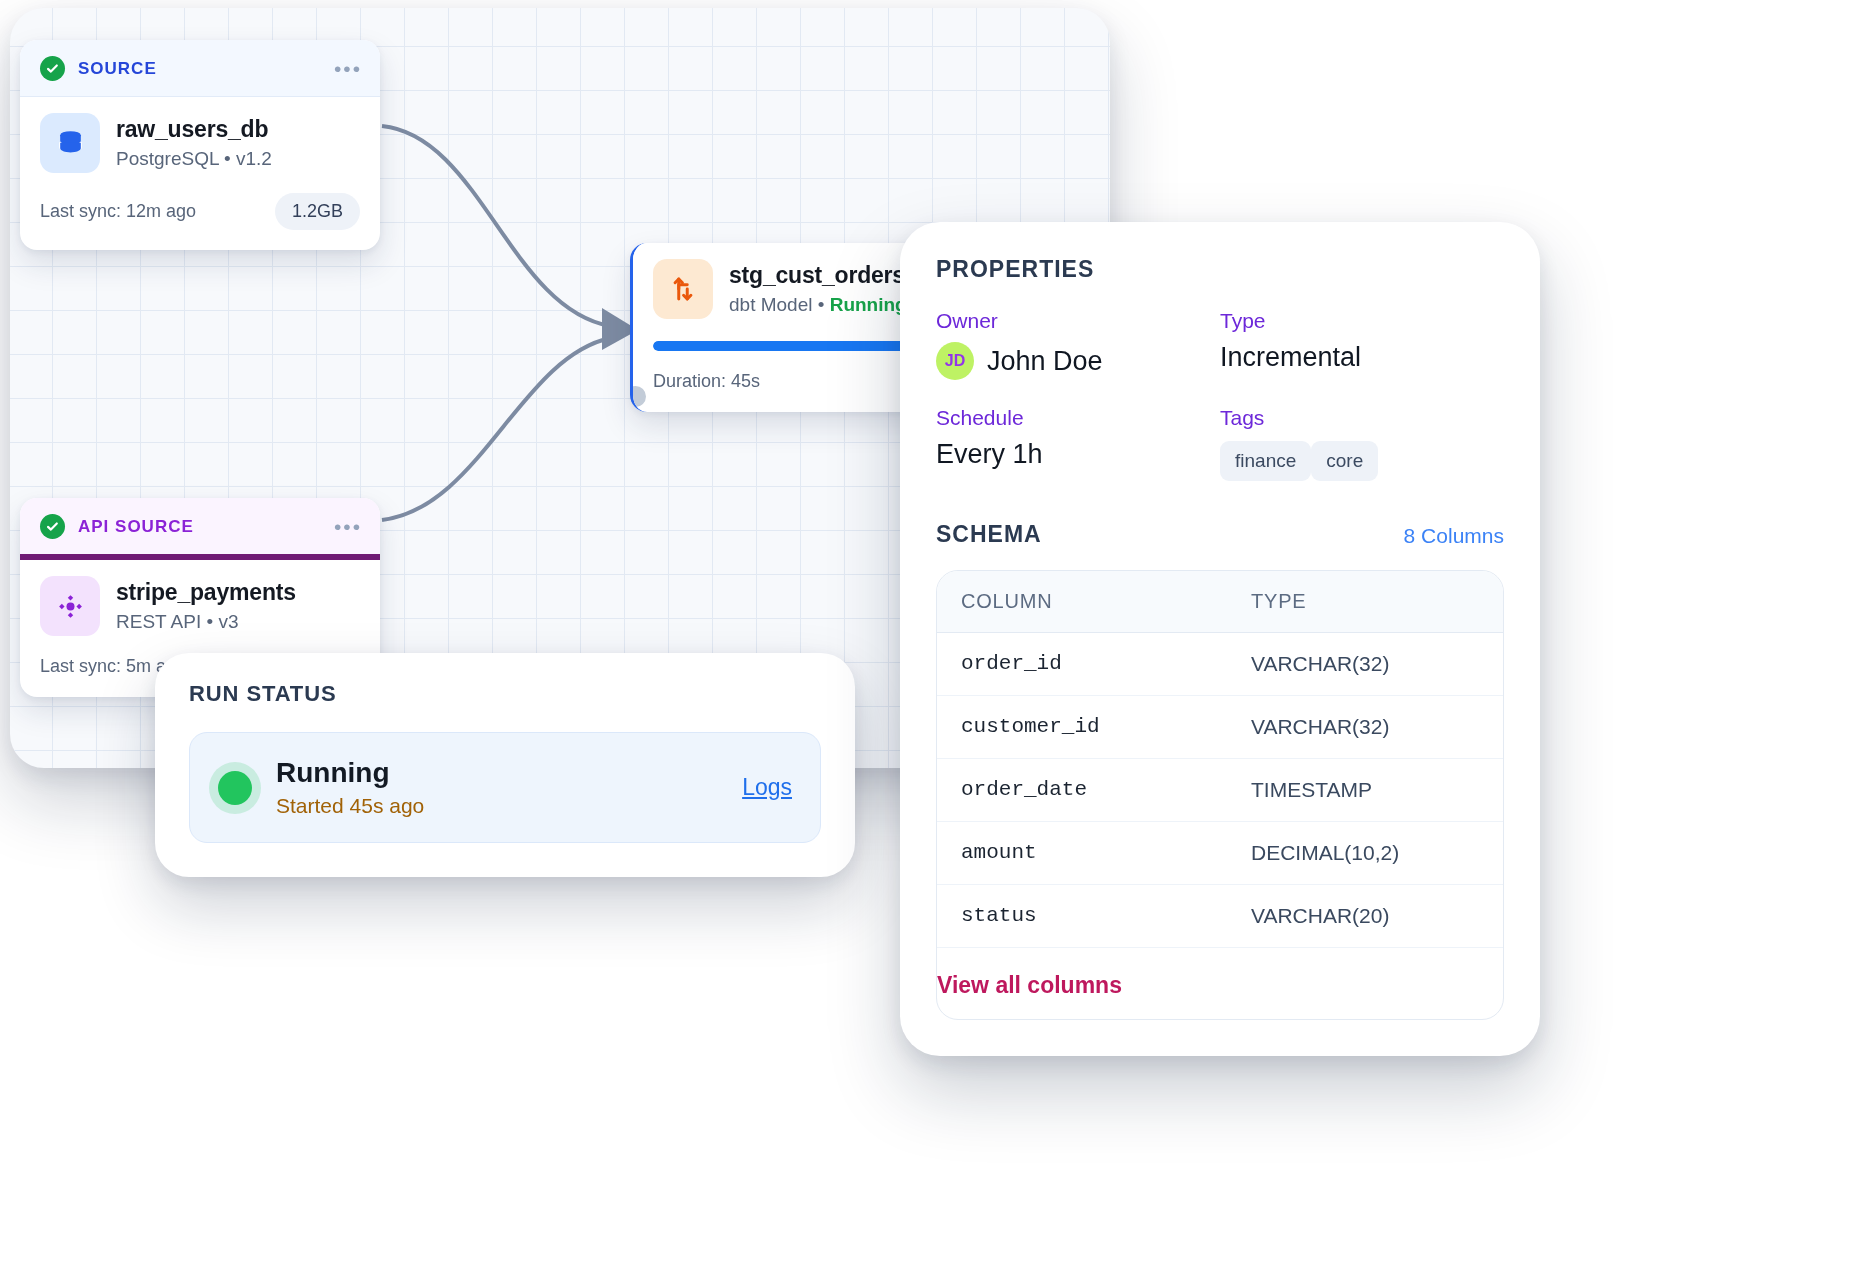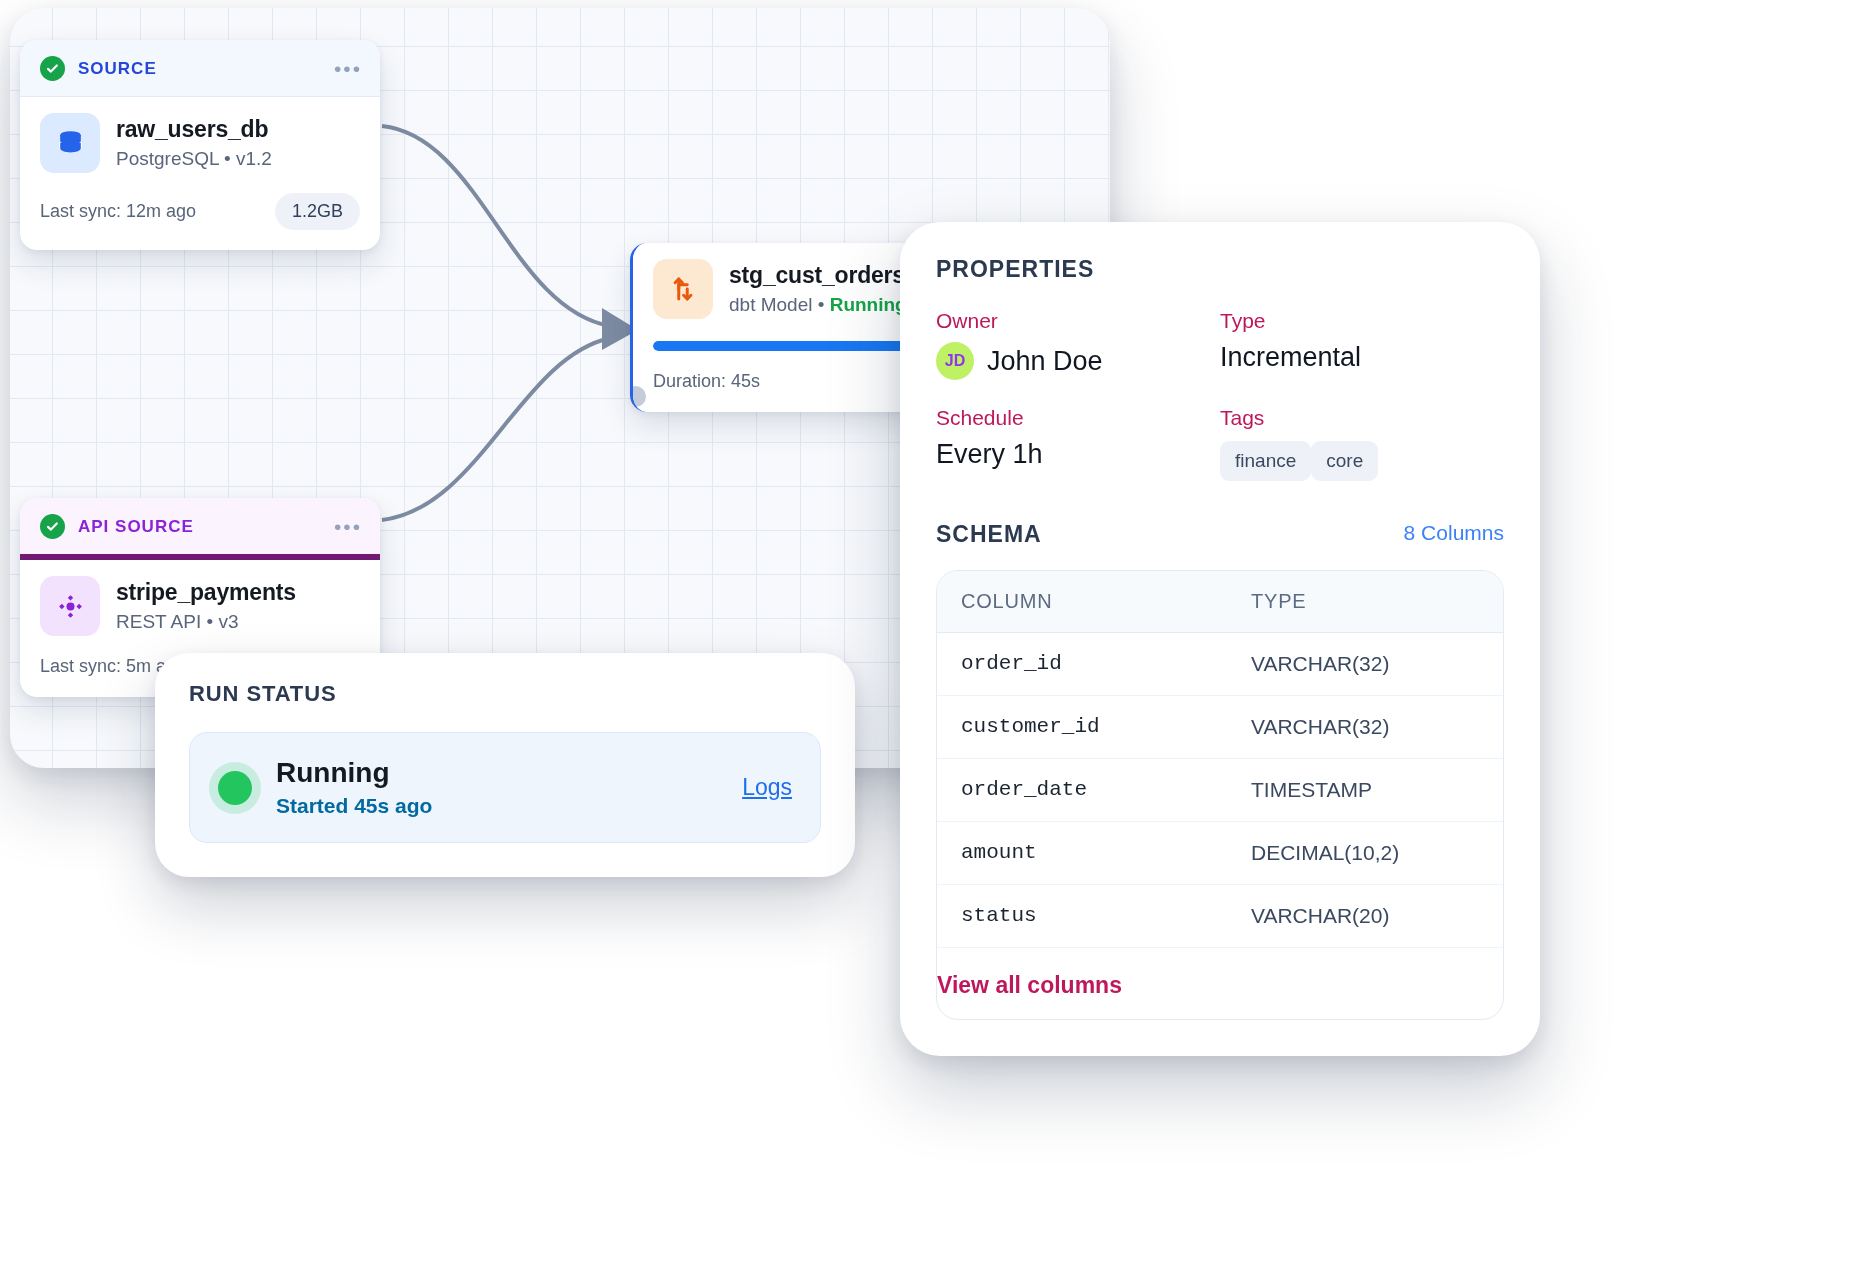--- a/index.html
+++ b/index.html
@@ -71,36 +71,36 @@
   
   #panel-run{position:absolute;left:155px;top:653px;width:700px;
     background:#fff;border-radius:34px;padding:28px 34px 34px 34px;box-sizing:border-box;
     box-shadow:0 30px 62px rgba(15,30,60,.20), 0 6px 18px rgba(15,30,60,.10);}
   #panel-run .panel-title{font-size:22px;font-weight:bold;color:#2b3a51;letter-spacing:.9px;}
   .run-box{margin-top:25px;background:#eef5fd;border:1px solid #dbe8fa;border-radius:18px;
            padding:24px 28px;display:flex;align-items:center;gap:24px;}
   .green-pulse{width:34px;height:34px;border-radius:50%;background:#22c55e;
                box-shadow:0 0 0 9px rgba(34,197,94,.18);flex:0 0 auto;}
   .run-state{font-size:28px;font-weight:bold;color:#131a24;}
-  .run-started{font-size:21px;color:#0369a1;margin-top:5px;font-weight:bold;}
+  .run-started{font-size:21px;color:#a16207;margin-top:5px;}
   .logs-link{margin-left:auto;font-size:23px;color:#1f6feb;text-decoration:underline;cursor:pointer;}
 
   
   #panel-props{position:absolute;left:900px;top:222px;width:640px;
     background:#fff;border-radius:40px;padding:34px 36px 36px 36px;box-sizing:border-box;
     box-shadow:0 34px 72px rgba(15,30,60,.22), 0 8px 20px rgba(15,30,60,.10);}
   .sec-title{font-size:23px;font-weight:bold;color:#2b3a51;letter-spacing:1.0px;}
   .prop-grid{display:grid;grid-template-columns:1fr 1fr;row-gap:26px;margin-top:26px;}
-  .prop-label{font-size:21px;color:#be185d;}
+  .prop-label{font-size:21px;color:#6d28d9;}
   .prop-value{font-size:27px;color:#101722;margin-top:9px;display:flex;align-items:center;gap:13px;}
   .avatar{width:38px;height:38px;border-radius:50%;background:#bef264;color:#9333ea;
           font-size:16px;font-weight:bold;display:flex;align-items:center;justify-content:center;flex:0 0 auto;}
   .tags{display:flex;margin-top:11px;}
   .tag{background:#eef2f8;color:#3b4a61;border-radius:9px;padding:9px 15px;font-size:19px;}
-  .schema-head{display:flex;align-items:flex-start;justify-content:space-between;margin-top:40px;}
+  .schema-head{display:flex;align-items:flex-end;justify-content:space-between;margin-top:40px;}
   .col-count{font-size:21px;color:#3b82f6;}
   .table{margin-top:22px;border:1px solid #e3eaf3;border-radius:22px;overflow:hidden;}
   .thead{display:flex;background:#f7fafd;border-bottom:1px solid #e3eaf3;padding:19px 24px;}
   .thead div{font-size:20px;color:#5c6b82;letter-spacing:.8px;}
   .trow{display:flex;padding:19px 24px;border-bottom:1px solid #eef3f9;}
   .c1{flex:0 0 290px;}
   .c2{flex:1;}
   .trow .c1{font-family:"Liberation Mono",monospace;font-size:21px;color:#1b2431;}
   .trow .c2{font-size:21px;color:#3a495f;}
   .view-all{text-align:left;padding:24px 0 20px 0;font-size:23px;color:#be185d;cursor:pointer;font-weight:bold;}

